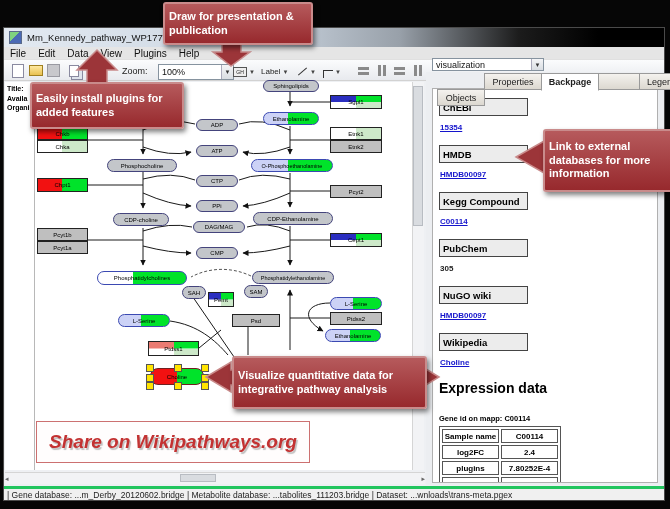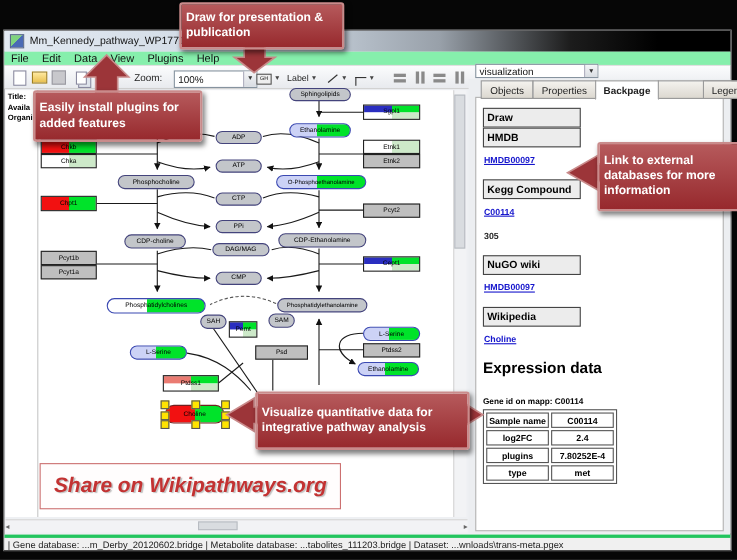--- a/index.html
+++ b/index.html
@@ -7,21 +7,21 @@
        font-family:"Liberation Sans",sans-serif;-webkit-font-smoothing:antialiased;}
   .abs{position:absolute;box-sizing:border-box;}
   
   #win-bg{left:3px;top:27px;width:662px;height:474px;background:#eef0f3;border:1px solid #4a4a4a;z-index:1;}
   #titlebar{left:4px;top:28px;width:660px;height:19px;z-index:2;
     background:linear-gradient(to right,#e3eaf2 0%,#cbd5e0 40%,#98a0a9 60%,#1c1c1c 78%,#000 90%);
     display:flex;align-items:center;}
   #app-icon{width:11px;height:11px;margin:0 5px 0 5px;border:1px solid #5a6a8a;
     background:linear-gradient(135deg,#7fd37f 0 45%,#4a6ab5 45% 100%);}
   #title-text{font-size:9.5px;color:#111;}
-  #menubar{left:4px;top:47px;width:660px;height:13px;background:#86efac;z-index:2;
+  #menubar{left:4px;top:47px;width:660px;height:13px;background:#e5e5e5;z-index:2;
     display:flex;align-items:center;border-bottom:1px solid #e0e0e0;}
   .menu-item{font-size:10px;color:#111;padding:0 6px;line-height:13px;}
   #toolbar{left:4px;top:60px;width:660px;height:21px;z-index:2;
     background:linear-gradient(#fbfcfd,#e8eaee);border-bottom:1px solid #d2d2d2;}
   .tbtn{position:absolute;top:3px;width:15px;height:15px;display:flex;align-items:center;justify-content:center;}
   .ic-new{width:10px;height:12px;background:#fff;border:1px solid #8a8aa0;}
   .ic-open{width:12px;height:9px;background:linear-gradient(#ffe9a0,#e8c050);border:1px solid #a08020;}
   .ic-save{width:11px;height:11px;background:#c8c8cc;border:1px solid #9a9aa2;}
   .ic-copy{width:8px;height:10px;background:#fff;border:1px solid #8a8aa0;box-shadow:3px 2px 0 #dfe4ec,3px 2px 0 1px #8a8aa0;}
   .ic-paste{width:9px;height:11px;background:#c89058;border:1px solid #7a5020;}
@@ -183,31 +183,33 @@
 <div class="abs" id="hscroll">
   <span>◂</span>
   <span>▸</span>
 </div>
 <div class="abs" id="hthumb"></div>
 
 <div class="abs" id="rpanel-bg"></div>
 <div class="abs" id="panel-content">
   <div id="bp-sections">
       <div>
-        <div class="bp-header">Draw</div>
+        <div class="bp-header">ChEBI</div>
+        <a class="bp-value" href="#">15354</a>
       </div>
       <div>
         <div class="bp-header">HMDB</div>
         <a class="bp-value" href="#">HMDB00097</a>
       </div>
       <div>
         <div class="bp-header">Kegg Compound</div>
         <a class="bp-value" href="#">C00114</a>
       </div>
       <div>
+        <div class="bp-header">PubChem</div>
         <span class="bp-value">305</span>
       </div>
       <div>
         <div class="bp-header">NuGO wiki</div>
         <a class="bp-value" href="#">HMDB00097</a>
       </div>
       <div>
         <div class="bp-header">Wikipedia</div>
         <a class="bp-value" href="#">Choline</a>
       </div>
@@ -285,21 +287,21 @@
     <polygon points="206,377 231,362 231,370 240,370 240,385 231,385 231,392"></polygon>
     <polygon points="439,377 413,361 413,369 404,369 404,386 413,386 413,393"></polygon>
   </g>
 </svg>
 
 <div class="callout" style="left:163px;top:2px;width:138px;height:35px">Draw for presentation &amp; publication</div>
 <div class="callout" style="left:30px;top:82px;width:142px;height:39px">Easily install plugins for added features</div>
 <div class="callout" style="left:543px;top:129px;width:124px;height:55px">Link to external databases for more information</div>
 <div class="callout" style="left:232px;top:356px;width:183px;height:45px">Visualize quantitative data for integrative pathway analysis</div>
 
-<div class="tab" style="left: 437px; width: 46px;">Objects</div>
+<div class="tab" style="left: 437px; width: 46px; margin-top: 16px;">Objects</div>
 <div class="tab" style="left: 484px; width: 56px;">Properties</div>
 <div class="tab active" style="left: 541px; width: 56px;">Backpage</div>
 <div class="tab" style="left: 598px; width: 40px; padding-left: 44px;">Search</div>
 <div class="tab" style="left: 639px; width: 44px;">Legend</div>
 <div class="node pill gray" style="left: 263px; top: 80px; width: 56px; height: 12px;">Sphingolipids</div>
 <div class="node pill redgreen" style="left: 117px; top: 112px; width: 52px; height: 13px;">Choline</div>
 <div class="node pill lavgreen" style="left: 263px; top: 112px; width: 56px; height: 13px;">Ethanolamine</div>
 <div class="node pill gray" style="left: 196px; top: 119px; width: 42px; height: 12px;">ADP</div>
 <div class="node pill gray" style="left: 196px; top: 145px; width: 42px; height: 12px;">ATP</div>
 <div class="node pill gray" style="left: 107px; top: 159px; width: 70px; height: 13px;">Phosphocholine</div>

